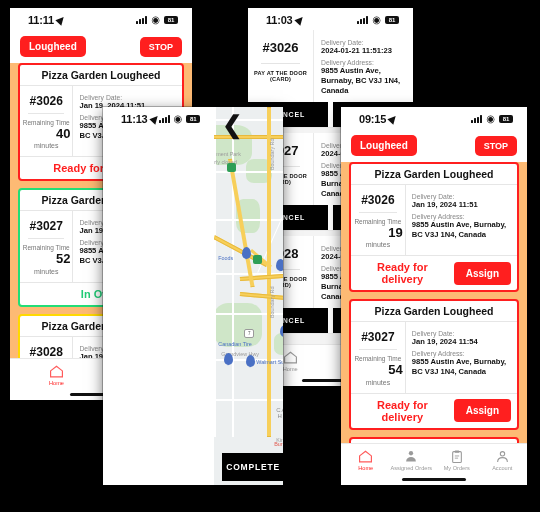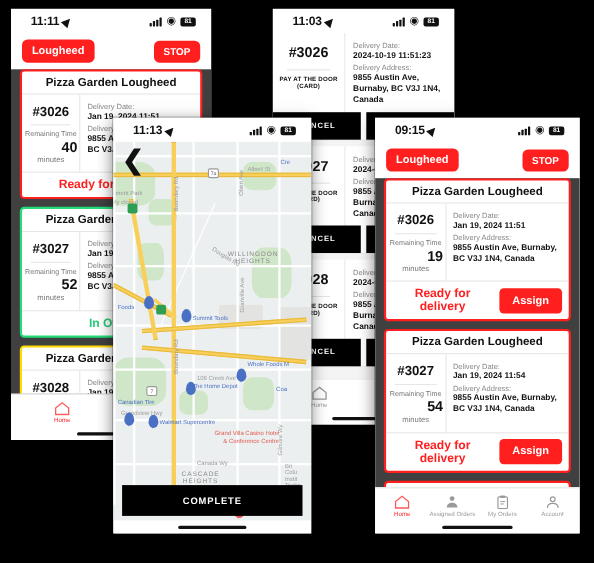--- a/index.html
+++ b/index.html
@@ -41,21 +41,21 @@
 
   
   .toprow { display:flex; justify-content:space-between; align-items:center;
             padding: 6px 10px 6px 10px; background:#fff; flex:0 0 auto; }
   .btn-red { background:#ff1f1f; color:#fff; border:none; border-radius:5px;
              font-weight:700; font-size:10px; padding:5px 9px; cursor:pointer; }
   .btn-stop { background:#ff1f1f; color:#fff; border:none; border-radius:5px;
               font-weight:700; font-size:9px; padding:5px 9px; cursor:pointer; }
 
   
-  .cardscroll { flex:1 1 auto; overflow:hidden; padding: 0 8px; background:#404040; }
+  .cardscroll { flex:1 1 auto; overflow:hidden; padding: 0 8px; background:#fdba74; }
   .ocard { border:2px solid #ff1f1f; border-radius:4px; background:#fff;
            margin-bottom:7px; overflow:hidden; }
   .ocard.green { border-color:#22dd77; }
   .ocard.yellow { border-color:#ffd900; }
   .oc-title { text-align:center; font-weight:700; font-size:10.5px; color:#111;
               padding:4px 2px 4px; border-bottom:1px solid #e6e6e6; }
   .oc-body { display:flex; }
   .oc-left { width:33%; border-right:1px solid #e6e6e6; text-align:center;
              padding:4px 2px; display:flex; flex-direction:column;
              justify-content:center; }
@@ -265,21 +265,21 @@
 
       <div class="chk-card">
         <div class="chk-body">
           <div class="chk-left">
             <div class="chk-num">#3026</div>
             <div class="chk-hr"></div>
             <div class="chk-pay">PAY AT THE DOOR (CARD)</div>
           </div>
           <div class="chk-right">
             <div class="fl">Delivery Date:</div>
-            <div class="fv">2024-10-19 11:51:23</div>
+            <div class="fv">2024-01-21 11:51:23</div>
             <div class="fl">Delivery Address:</div>
             <div class="fv">9855 Austin Ave, Burnaby, BC V3J 1N4, Canada</div>
           </div>
         </div>
         <div class="chk-btns">
           <button class="blkbtn">CANCEL</button>
           <button class="blkbtn">START</button>
         </div>
       </div>
 
@@ -340,21 +340,21 @@
             </svg>
         </div>
         <div class="lbl">Assigned Orders</div>
       </div>
     </div>
     <div class="homebar">
         <i></i>
       </div>
   </div>
 
-  <div class="phone" id="p3" style="left:103px; top:107px; width:180px; height:378px; display:flex; flex-direction:column;">
+  <div class="phone" id="p3" style="left:103px; top:107px; width:180px; height:378px; display:flex; flex-direction:row;">
     <div class="statusbar">
       <div class="sb-time">
         <span>11:13</span>
         <span class="loc-arrow"></span>
       </div>
       <div class="sb-right">
         <span class="bars">
             <i></i>
             <i></i>
             <i></i>

